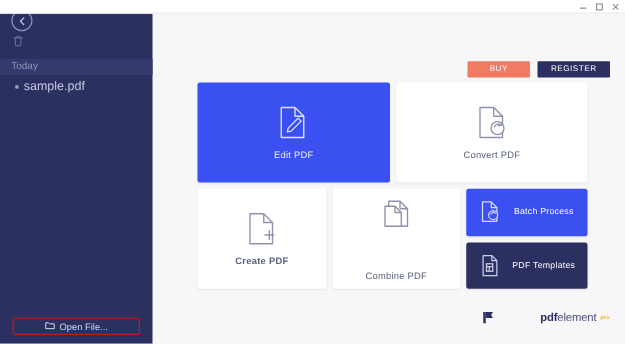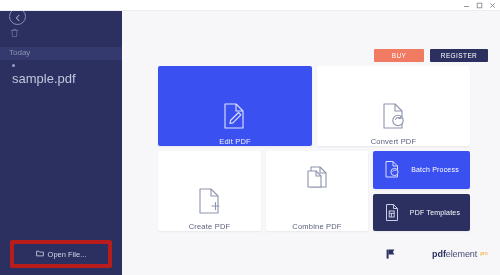--- a/index.html
+++ b/index.html
@@ -74,36 +74,35 @@
     position: absolute; left: 9px; top: 48px;
     font-size: 8px;
     color: #8d92b6;
   }
   .file-list {
     position: absolute; left: 0; top: 62px;
     width: 122px;
     list-style: none;
   }
   .file-item {
-    display: flex; align-items: flex-start; gap: 4px;
+    display: flex; align-items: center; gap: 4px;
     padding: 2px 8px 2px 12px;
-    font-size: 13px;
+    font-size: 10px;
     color: #c3c6dd;
-    flex-direction: column;
   }
   .file-dot {
     width: 3px; height: 3px;
     border-radius: 50%;
     background: #9a9fc0;
     flex: 0 0 3px;
   }
   .open-file-btn {
     position: absolute; left: 10px; bottom: 7px;
-    width: 102px; height: 28px;
-    border: 4px solid #b91c1c;
+    width: 102px; height: 14px;
+    border: 1px solid #b91c1c;
     border-radius: 2px;
     display: flex; align-items: center; justify-content: center;
     gap: 4px;
     color: #d3d6e8;
     font-size: 7.5px;
     background: transparent;
     margin-top: 43px;
   }
 
   
@@ -139,42 +138,42 @@
     display: flex;
     gap: 5px;
   }
   .row2 { margin-top: 5px; }
 
   .tile {
     position: relative;
     display: flex;
     flex-direction: column;
     align-items: center;
-    justify-content: flex-end;
+    justify-content: center;
     border-radius: 2px;
     background: #ffffff;
     box-shadow: 0 1px 2px rgba(40,45,90,.07);
   }
   .tile-label {
     font-size: 7.5px;
     color: #5a5f7d;
     margin-top: 7px;
     letter-spacing: .2px;
   }
   .tile-icon { display: flex; }
 
   .tile-edit {
     width: 154px; height: 80px;
     background: #3b50f0;
   }
   .tile-edit .tile-label { color: #eef0ff; }
   .tile-convert {
     width: 153px; height: 80px;
   }
-  .tile-create { width: 103px; height: 80px; }
+  .tile-create { width: 103px; height: 80px; font-weight: bold; }
   .tile-combine { width: 102px; height: 80px; gap: 24px; }
 
   .stack-col {
     display: flex;
     flex-direction: column;
     gap: 5px;
   }
   .tile-wide {
     width: 97px; height: 37.5px;
     flex-direction: row;

